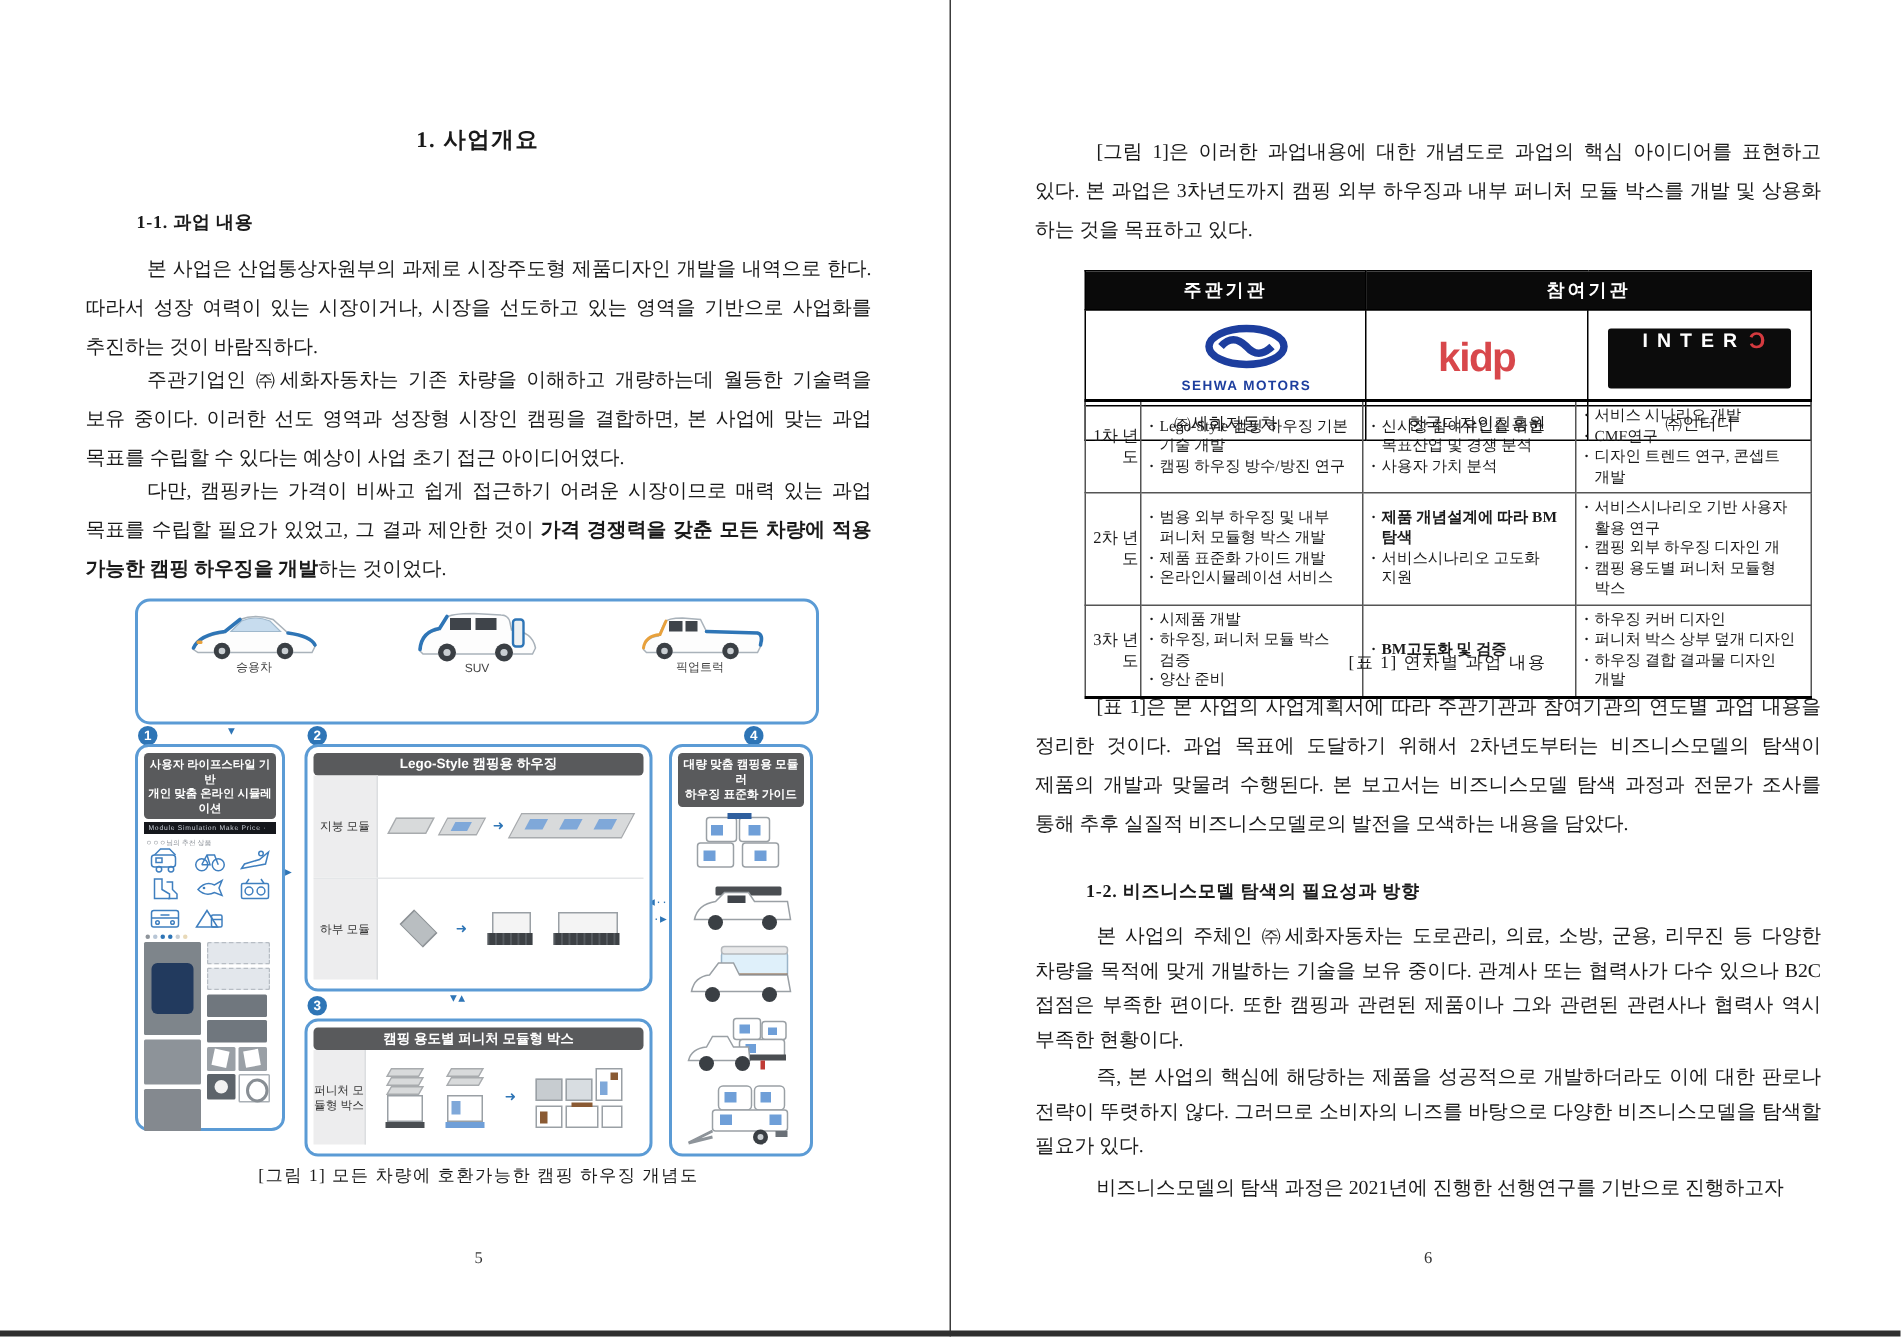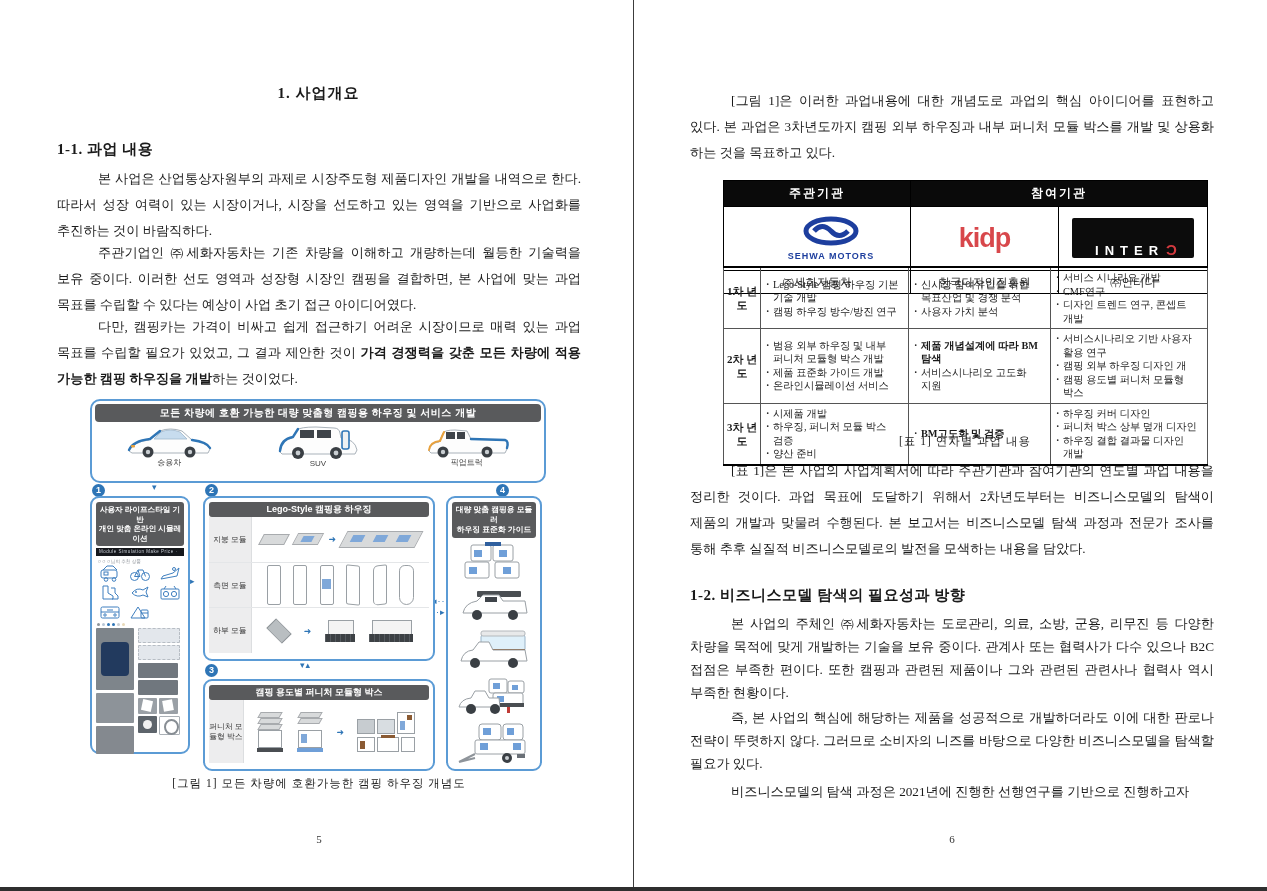--- a/index.html
+++ b/index.html
@@ -7,21 +7,21 @@
     width:1267px;height:891px;position:relative;background:#ffffff;
     font-family:"Liberation Serif","DejaVu Serif",serif;color:#1a1a1a;
     overflow:hidden;
   }
   .vdivider{position:absolute;left:633px;top:0;width:1px;height:891px;background:#3c3c3c;}
   .bottom-band{position:absolute;left:0;top:887px;width:1267px;height:4px;background:#2f2f2f;}
 
   
   .abs{position:absolute;}
   .doc-title{font-size:15px;font-weight:bold;text-align:center;letter-spacing:1px;}
-  .sec-head{font-size:15px;font-weight:bold;letter-spacing:.5px;}
+  .sec-head{font-size:12px;font-weight:bold;letter-spacing:.5px;margin-left:34px;}
   .para{font-size:13.2px;line-height:26px;text-align:justify;text-indent:41px;word-break:keep-all;}
   .para.lh23{line-height:23px;}
   .para .b{font-weight:bold;}
   .caption{font-size:11.5px;text-align:center;letter-spacing:1px;}
   .pagenum{font-size:11px;text-align:center;color:#333;}
 
   
   .figure{position:absolute;left:90px;top:399px;width:456px;height:372px;font-family:"Liberation Sans","DejaVu Sans",sans-serif;}
   .fig-top{position:absolute;left:0;top:0;width:446px;height:74px;border:2px solid #5b9bd5;border-radius:10px;padding:3px;background:#fff;}
   .fig-top-hd{height:18px;background:#595a5c;border-radius:4px;color:#fff;font-size:10px;font-weight:bold;line-height:18px;text-align:center;letter-spacing:.5px;}
@@ -76,60 +76,59 @@
   .cluster{display:flex;gap:2px;align-items:flex-end;}
   .ccube{width:16px;height:13px;background:#fff;border:1px solid #9aa0a5;position:relative;}
   
   .p4{left:356px;top:97px;width:96px;height:275px;}
   .p4 .panel-hd{font-size:7.8px;line-height:10px;padding:3px 0;}
   .p4-imgs{display:flex;flex-direction:column;align-items:center;justify-content:space-evenly;height:232px;}
   
   .sehwa-wrap{text-align:center;margin-left:28px;}
   .sehwa-text{font-family:"Liberation Sans",sans-serif;font-weight:bold;font-size:9px;letter-spacing:1px;color:#1d3e9e;margin-top:1px;}
   .kidp{font-family:"Liberation Sans",sans-serif;font-weight:bold;font-size:27px;color:#d8474b;letter-spacing:-1px;}
-  .interd{display:inline-flex;align-items:flex-end;justify-content:center;background:#0c0c0c;border-radius:2px;
+  .interd{display:inline-flex;align-items:flex-start;justify-content:center;background:#0c0c0c;border-radius:2px;
           width:122px;height:40px;font-family:"Liberation Sans",sans-serif;font-weight:bold;}
   .interd .w{color:#fff;font-size:13px;letter-spacing:6px;margin-left:6px;}
   .interd .r{color:#d43a3f;font-size:15px;margin-left:2px;}
 
   
   table{border-collapse:collapse;font-family:"Liberation Serif","DejaVu Serif",serif;padding-left:33px;}
   .org-table{position:absolute;left:723px;top:180px;width:484px;table-layout:fixed;}
   .org-table td{border:1px solid #000;text-align:center;vertical-align:middle;}
   .org-hd td{background:#0a0a0a;color:#fff;font-weight:bold;font-size:12px;height:23px;
              font-family:"Liberation Sans",sans-serif;letter-spacing:2px;}
   .org-logos td{height:61px;}
   .org-logos td.dotted{border-left:1px dotted #8a8a8a;}
   .org-names td{font-size:11.5px;height:20px;}
   .yr-table{position:absolute;left:723px;top:266px;width:484px;table-layout:fixed;
             border-top:2px solid #000;border-bottom:2px solid #000;}
   .yr-table td{border:1px solid #555;vertical-align:middle;}
   .yr-hd td{font-weight:bold;font-size:11.5px;text-align:center;height:17px;}
-  .yr-year{text-align:center;font-size:11px;line-height:14px;font-weight:bold;}
+  .yr-year{text-align:right;font-size:11px;line-height:14px;}
   ul.cell-list{margin:2px 3px;padding:0;list-style:none;}
   ul.cell-list li{position:relative;padding-left:8px;font-size:10.3px;line-height:13.5px;word-break:keep-all;}
   ul.cell-list li::before{content:"\00b7";position:absolute;left:1px;font-weight:bold;}
   ul.cell-list li.b{font-weight:bold;}
 </style>
 </head>
 <body>
 
 <div class="vdivider"></div>
 <div class="bottom-band"></div>
 
 <div class="abs doc-title" style="left:57px;top:84px;width:523px;">1. 사업개요</div>
 <div class="abs sec-head" style="left:57px;top:140px;">1-1. 과업 내용</div>
 <div class="abs para" style="left:57px;top:166px;width:524px;">본 사업은 산업통상자원부의 과제로 시장주도형 제품디자인 개발을 내역으로 한다. 따라서 성장 여력이 있는 시장이거나, 시장을 선도하고 있는 영역을 기반으로 사업화를 추진하는 것이 바람직하다.</div>
 <div class="abs para" style="left:57px;top:240px;width:524px;">주관기업인 ㈜세화자동차는 기존 차량을 이해하고 개량하는데 월등한 기술력을 보유 중이다. 이러한 선도 영역과 성장형 시장인 캠핑을 결합하면, 본 사업에 맞는 과업 목표를 수립할 수 있다는 예상이 사업 초기 접근 아이디어였다.</div>
 <div class="abs para" style="left:57px;top:314px;width:524px;"><span>다만, 캠핑카는 가격이 비싸고 쉽게 접근하기 어려운 시장이므로 매력 있는 과업 목표를 수립할 필요가 있었고, 그 결과 제안한 것이 </span><span class="b">가격 경쟁력을 갖춘 모든 차량에 적용 가능한 캠핑 하우징을 개발</span><span>하는 것이었다.</span></div>
 
 <div class="figure">
 
   <div class="fig-top">
-    <div class="fig-top-hd">모든 차량에 호환 가능한 대량 맞춤형 캠핑용 하우징 및 서비스 개발</div>
     <div class="veh-row">
       <div class="veh">
         <svg width="92" height="36" viewBox="0 0 92 36">
           <path d="M6 28 Q10 19 26 17 L37 8 Q47 4 59 8 L69 17 Q84 19 87 26 L85 30 H9 Z" fill="#fdfdfd" stroke="#a9b2ba" stroke-width="1"></path>
           <path d="M38 9 Q47 5 57 9 L64 16 H31 Z" fill="#c7dcee" stroke="#9fb8cc" stroke-width=".8"></path>
           <path d="M6 27 Q10 18 27 16 L37 8" fill="none" stroke="#2e75b6" stroke-width="2.4" stroke-linecap="round"></path>
           <path d="M69 17 Q84 19 87 25" fill="none" stroke="#2e75b6" stroke-width="2.4" stroke-linecap="round"></path>
           <circle cx="25" cy="29" r="5.5" fill="#3a3f44"></circle>
             <circle cx="25" cy="29" r="2.2" fill="#c9ced2"></circle>
           <circle cx="67" cy="29" r="5.5" fill="#3a3f44"></circle>
@@ -280,33 +279,20 @@
           <div class="slab" style="width:24px;height:9px;"></div>
           <div class="slab bluep" style="width:24px;height:10px;">
               <div class="patch" style="left:6px;top:2px;width:11px;height:6px;"></div>
             </div>
           <span class="barrow">➜</span>
           <div class="slab bluep" style="width:74px;height:15px;">
             <div class="patch" style="left:7px;top:3px;width:12px;height:7px;"></div>
             <div class="patch" style="left:30px;top:3px;width:12px;height:7px;"></div>
             <div class="patch" style="left:53px;top:3px;width:12px;height:7px;"></div>
           </div>
-        </div>
-      </div>
-      <div class="mod-row">
-        <div class="mod-label">측면 모듈</div>
-        <div class="mod-content">
-          <div class="sidep"></div>
-            <div class="sidep"></div>
-          <div class="sidep">
-              <div class="patch" style="left:1px;top:13px;width:9px;height:10px;"></div>
-            </div>
-          <div class="sidep" style="transform:skewY(6deg);"></div>
-          <div class="sidep" style="border-radius:5px 2px 2px 5px;transform:skewY(-6deg);"></div>
-          <div style="width:13px;height:38px;border:1px solid #9aa0a5;border-radius:7px 7px 9px 9px;background:#fff;"></div>
         </div>
       </div>
       <div class="mod-row">
         <div class="mod-label">하부 모듈</div>
         <div class="mod-content">
           <div class="diamond"></div>
           <span class="barrow">➜</span>
           <div class="floorbox">
               <div class="top"></div>
               <div class="grid"></div>

